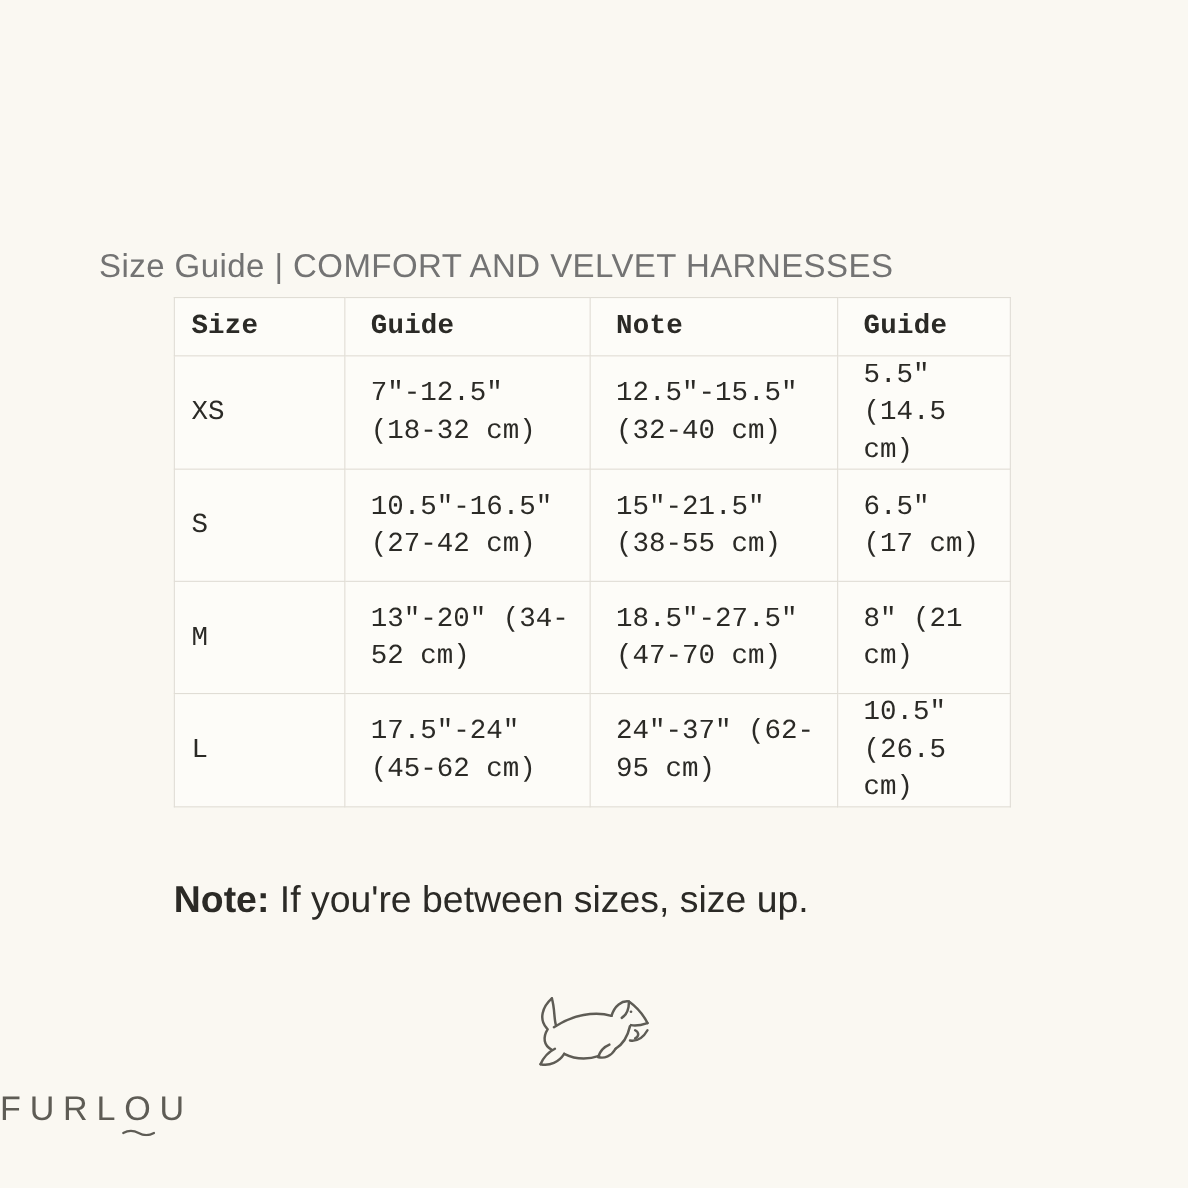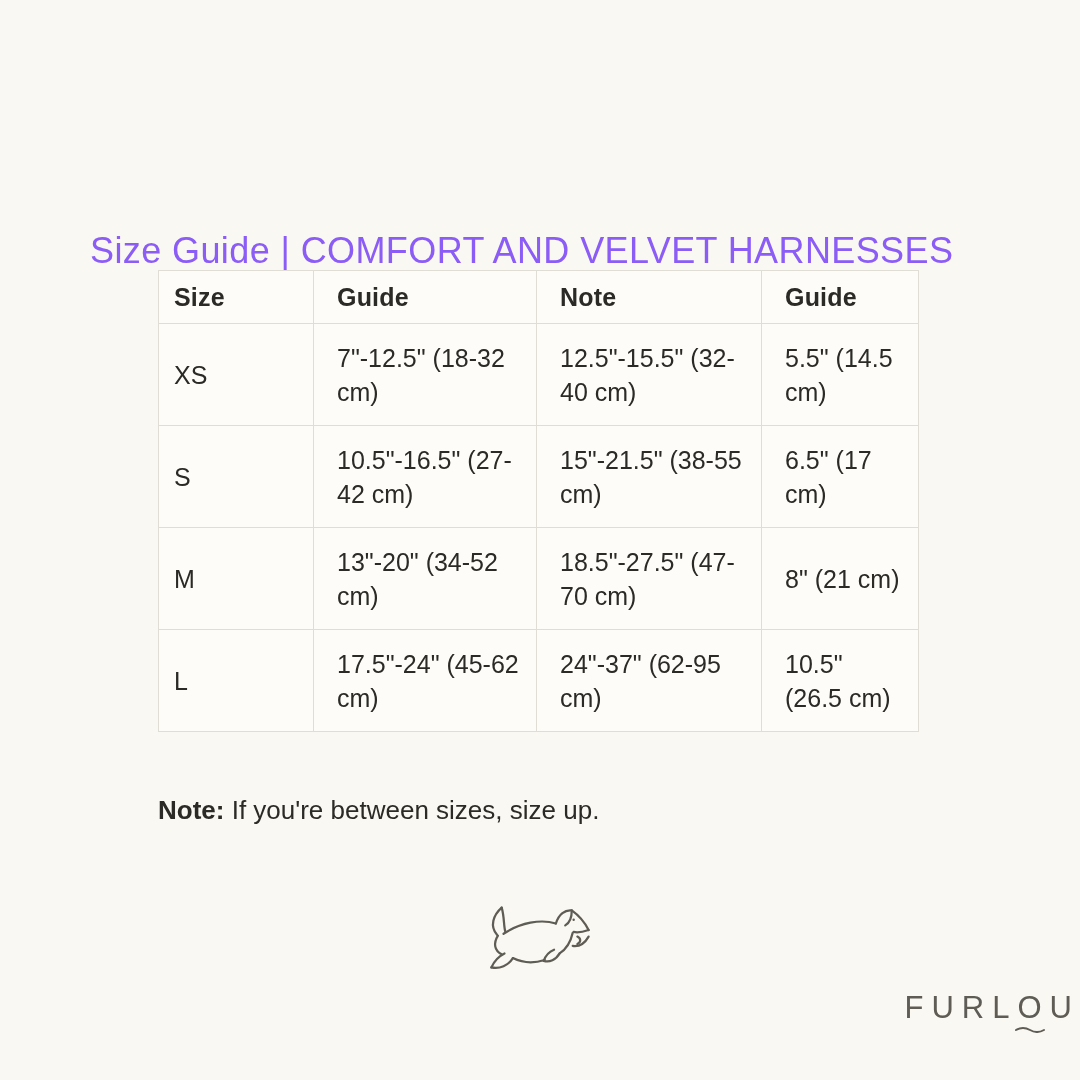--- a/index.html
+++ b/index.html
@@ -10,24 +10,24 @@
     color:#2b2a26;
     position:relative;
     overflow:hidden;
   }
   .canvas{position:absolute;inset:0;}
 
   .page-title{
     position:absolute;
     left:90px;top:206px;
     width:940px;
-    font-size:36px;
+    font-size:30px;
     font-weight:500;
     letter-spacing:.4px;
-    color:#8b5cf6;
+    color:#737373;
     white-space:nowrap;
   }
 
   .size-table{
     position:absolute;
     left:158px;top:270px;
     width:760px;
     border-collapse:collapse;
     table-layout:fixed;
     background:#fdfcf8;
@@ -36,39 +36,40 @@
   .size-table col.c-size{width:155px;}
   .size-table col.c-neck{width:223px;}
   .size-table col.c-belly{width:225px;}
   .size-table col.c-chest{width:157px;}
   .size-table th,.size-table td{
     border:1px solid #e0ddd5;
     vertical-align:middle;
     text-align:left;
     line-height:34px;
     padding:0 14px 0 23px;
+    font-family:Liberation Mono, monospace;
   }
   .size-table th{height:52px;font-weight:700;letter-spacing:.2px;}
   .size-table td{height:101px;}
   .size-table th:first-child,.size-table td:first-child{padding-left:15px;}
 
   .note{
     position:absolute;
     left:158px;top:766px;
-    font-size:26px;
+    font-size:34px;
     line-height:36px;
     color:#2b2a26;
   }
   .note b{font-weight:700;}
 
   .logo{
     position:absolute;
     left:0;top:902px;
     width:1080px;
-    text-align:right;
+    text-align:left;
   }
   .logo .dog{display:block;margin:0 auto;}
   .wordmark{
     position:relative;
     display:inline-block;
     margin-top:2px;
     font-size:31px;
     font-weight:400;
     letter-spacing:8px;
     color:#5e5c55;

